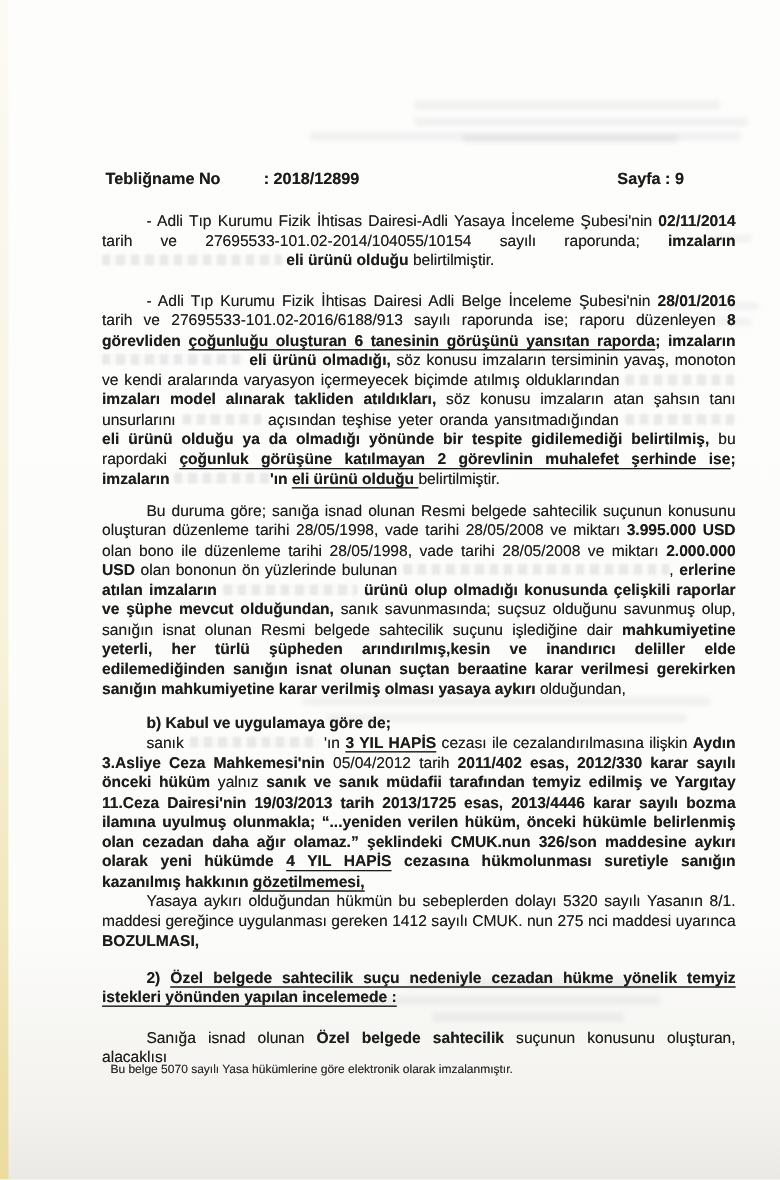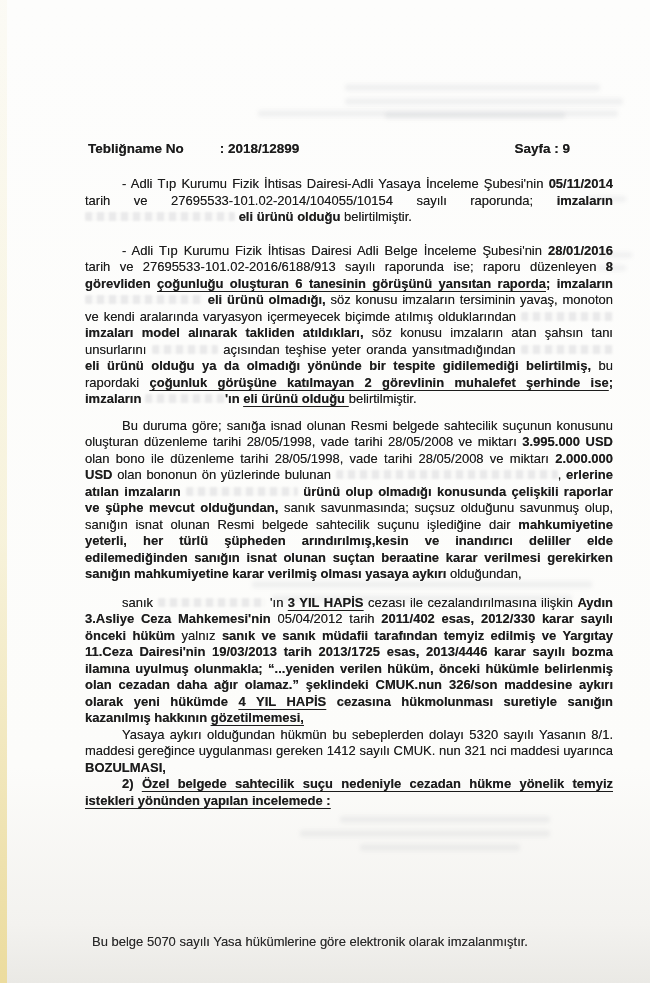--- a/index.html
+++ b/index.html
@@ -40,22 +40,22 @@
   .b{font-weight:bold;}
   .u{text-decoration:underline;text-decoration-thickness:1.3px;text-underline-offset:2.5px;}
   .redact{
     display:inline-block;height:9px;border-radius:2px;
     background:repeating-linear-gradient(90deg,rgba(105,105,118,.45) 0 7px,rgba(105,105,118,.08) 7px 12px);
     filter:blur(1px);opacity:.28;vertical-align:baseline;
   }
   .ghost{position:absolute;filter:blur(2px);opacity:.55;}
   .gline{background:rgba(115,118,128,.17);height:7px;border-radius:2px;margin-bottom:7px;}
   .footer{
-    position:absolute;top:934px;left:92px;
-    font-size:13px;color:#2a2a2a;
+    position:absolute;top:886px;left:92px;
+    font-size:10px;color:#2a2a2a;
     text-shadow:0 0 .4px rgba(30,30,30,.5);
   }
 </style>
 </head>
 <body>
 
 <div class="page">
 
   <div class="edge-left"></div>
 
@@ -85,23 +85,25 @@
   </div>
 
   <div class="hdr">
     <div class="left">
       <span>Tebliğname No</span><span class="num">: 2018/12899</span>
     </div>
     <div>Sayfa : 9</div>
   </div>
 
   <div class="body">
-      <p class="para"><span>- Adli Tıp Kurumu Fizik İhtisas Dairesi-Adli Yasaya İnceleme Şubesi'nin </span><span class="b">05/11/2014</span><span> tarih ve 27695533-101.02-2014/104055/10154 sayılı raporunda; </span><span class="b">imzaların </span><span class="redact" style="width: 150px;"></span><span> </span><span class="b">eli ürünü olduğu </span><span>belirtilmiştir.</span></p>
+      <p class="para"><span>- Adli Tıp Kurumu Fizik İhtisas Dairesi-Adli Yasaya İnceleme Şubesi'nin </span><span class="b">02/11/2014</span><span> tarih ve 27695533-101.02-2014/104055/10154 sayılı raporunda; </span><span class="b">imzaların </span><span class="redact" style="width: 150px;"></span><span> </span><span class="b">eli ürünü olduğu </span><span>belirtilmiştir.</span></p>
       <p class="para"><span>- Adli Tıp Kurumu Fizik İhtisas Dairesi Adli Belge İnceleme Şubesi'nin </span><span class="b">28/01/2016</span><span> tarih ve 27695533-101.02-2016/6188/913 sayılı raporunda ise; raporu düzenleyen </span><span class="b">8 görevliden </span><span class="b u">çoğunluğu oluşturan 6 tanesinin görüşünü yansıtan raporda</span><span class="b">; </span><span class="b">imzaların </span><span class="redact" style="width: 118px;"></span><span> </span><span class="b">eli ürünü olmadığı,</span><span> söz konusu imzaların tersiminin yavaş, monoton ve kendi aralarında varyasyon içermeyecek biçimde atılmış olduklarından </span><span class="redact" style="width: 92px;"></span><span> </span><span class="b">imzaları model alınarak takliden atıldıkları,</span><span> söz konusu imzaların atan şahsın tanı unsurlarını </span><span class="redact" style="width: 66px;"></span><span> açısından teşhise yeter oranda yansıtmadığından </span><span class="redact" style="width: 92px;"></span><span> </span><span class="b">eli ürünü olduğu ya da olmadığı yönünde bir tespite gidilemediği belirtilmiş,</span><span> bu rapordaki </span><span class="b u">çoğunluk görüşüne katılmayan 2 görevlinin muhalefet şerhinde ise</span><span class="b">; </span><span class="b">imzaların </span><span class="redact" style="width: 80px;"></span><span class="b">'ın </span><span class="b u">eli ürünü olduğu </span><span>belirtilmiştir.</span></p>
       <p class="para"><span>Bu duruma göre; sanığa isnad olunan Resmi belgede sahtecilik suçunun konusunu oluşturan düzenleme tarihi 28/05/1998, vade tarihi 28/05/2008  ve miktarı </span><span class="b">3.995.000 USD</span><span> olan bono ile düzenleme tarihi 28/05/1998, vade tarihi 28/05/2008  ve miktarı </span><span class="b">2.000.000 USD</span><span> olan bononun ön yüzlerinde bulunan </span><span class="redact" style="width: 222px;"></span><span>, </span><span class="b">erlerine atılan imzaların </span><span class="redact" style="width: 112px;"></span><span> </span><span class="b">ürünü olup olmadığı konusunda çelişkili raporlar ve şüphe mevcut olduğundan,</span><span> sanık savunmasında; suçsuz olduğunu savunmuş olup, sanığın isnat olunan  Resmi belgede sahtecilik suçunu  işlediğine dair </span><span class="b">mahkumiyetine yeterli, her türlü şüpheden arındırılmış,kesin ve inandırıcı deliller elde edilemediğinden  sanığın isnat olunan suçtan  beraatine karar verilmesi gerekirken sanığın  mahkumiyetine karar verilmiş olması yasaya aykırı</span><span> olduğundan,</span></p>
+      <p class="para"><span class="b">b) Kabul ve uygulamaya göre de;</span></p>
       <p class="para"><span>sanık </span><span class="redact" style="width: 108px;"></span><span> 'ın </span><span class="b u">3 YIL HAPİS</span><span> cezası ile cezalandırılmasına ilişkin </span><span class="b">Aydın 3.Asliye Ceza Mahkemesi'nin</span><span> 05/04/2012 tarih </span><span class="b">2011/402 esas, 2012/330  karar sayılı önceki hüküm</span><span> yalnız </span><span class="b">sanık ve sanık müdafii tarafından temyiz edilmiş ve Yargıtay 11.Ceza Dairesi'nin  19/03/2013  tarih  2013/1725 esas,  2013/4446 karar  sayılı  bozma  ilamına uyulmuş olunmakla; “...yeniden verilen hüküm, önceki hükümle belirlenmiş olan cezadan daha ağır olamaz.” şeklindeki CMUK.nun 326/son maddesine aykırı olarak yeni hükümde </span><span class="b u">4 YIL HAPİS</span><span class="b"> cezasına hükmolunması suretiyle sanığın kazanılmış hakkının </span><span class="b u">gözetilmemesi,</span></p>
-      <p class="para"><span>Yasaya aykırı olduğundan hükmün bu sebeplerden dolayı 5320 sayılı Yasanın 8/1. maddesi gereğince uygulanması gereken 1412 sayılı CMUK. nun 321 nci maddesi uyarınca </span><span class="b">BOZULMASI,</span></p>
+      <p class="para"><span>Yasaya aykırı olduğundan hükmün bu sebeplerden dolayı 5320 sayılı Yasanın 8/1. maddesi gereğince uygulanması gereken 1412 sayılı CMUK. nun 275 nci maddesi uyarınca </span><span class="b">BOZULMASI,</span></p>
       <p class="para"><span class="b">2) </span><span class="b u">Özel belgede sahtecilik suçu nedeniyle cezadan hükme yönelik temyiz istekleri yönünden yapılan incelemede :</span></p>
+      <p class="para"><span>Sanığa isnad olunan </span><span class="b">Özel belgede sahtecilik</span><span> suçunun konusunu oluşturan, alacaklısı</span></p>
     </div>
 
   <div class="footer">Bu belge 5070 sayılı Yasa hükümlerine göre elektronik olarak imzalanmıştır.</div>
 
 </div>
 
 </body></html>

